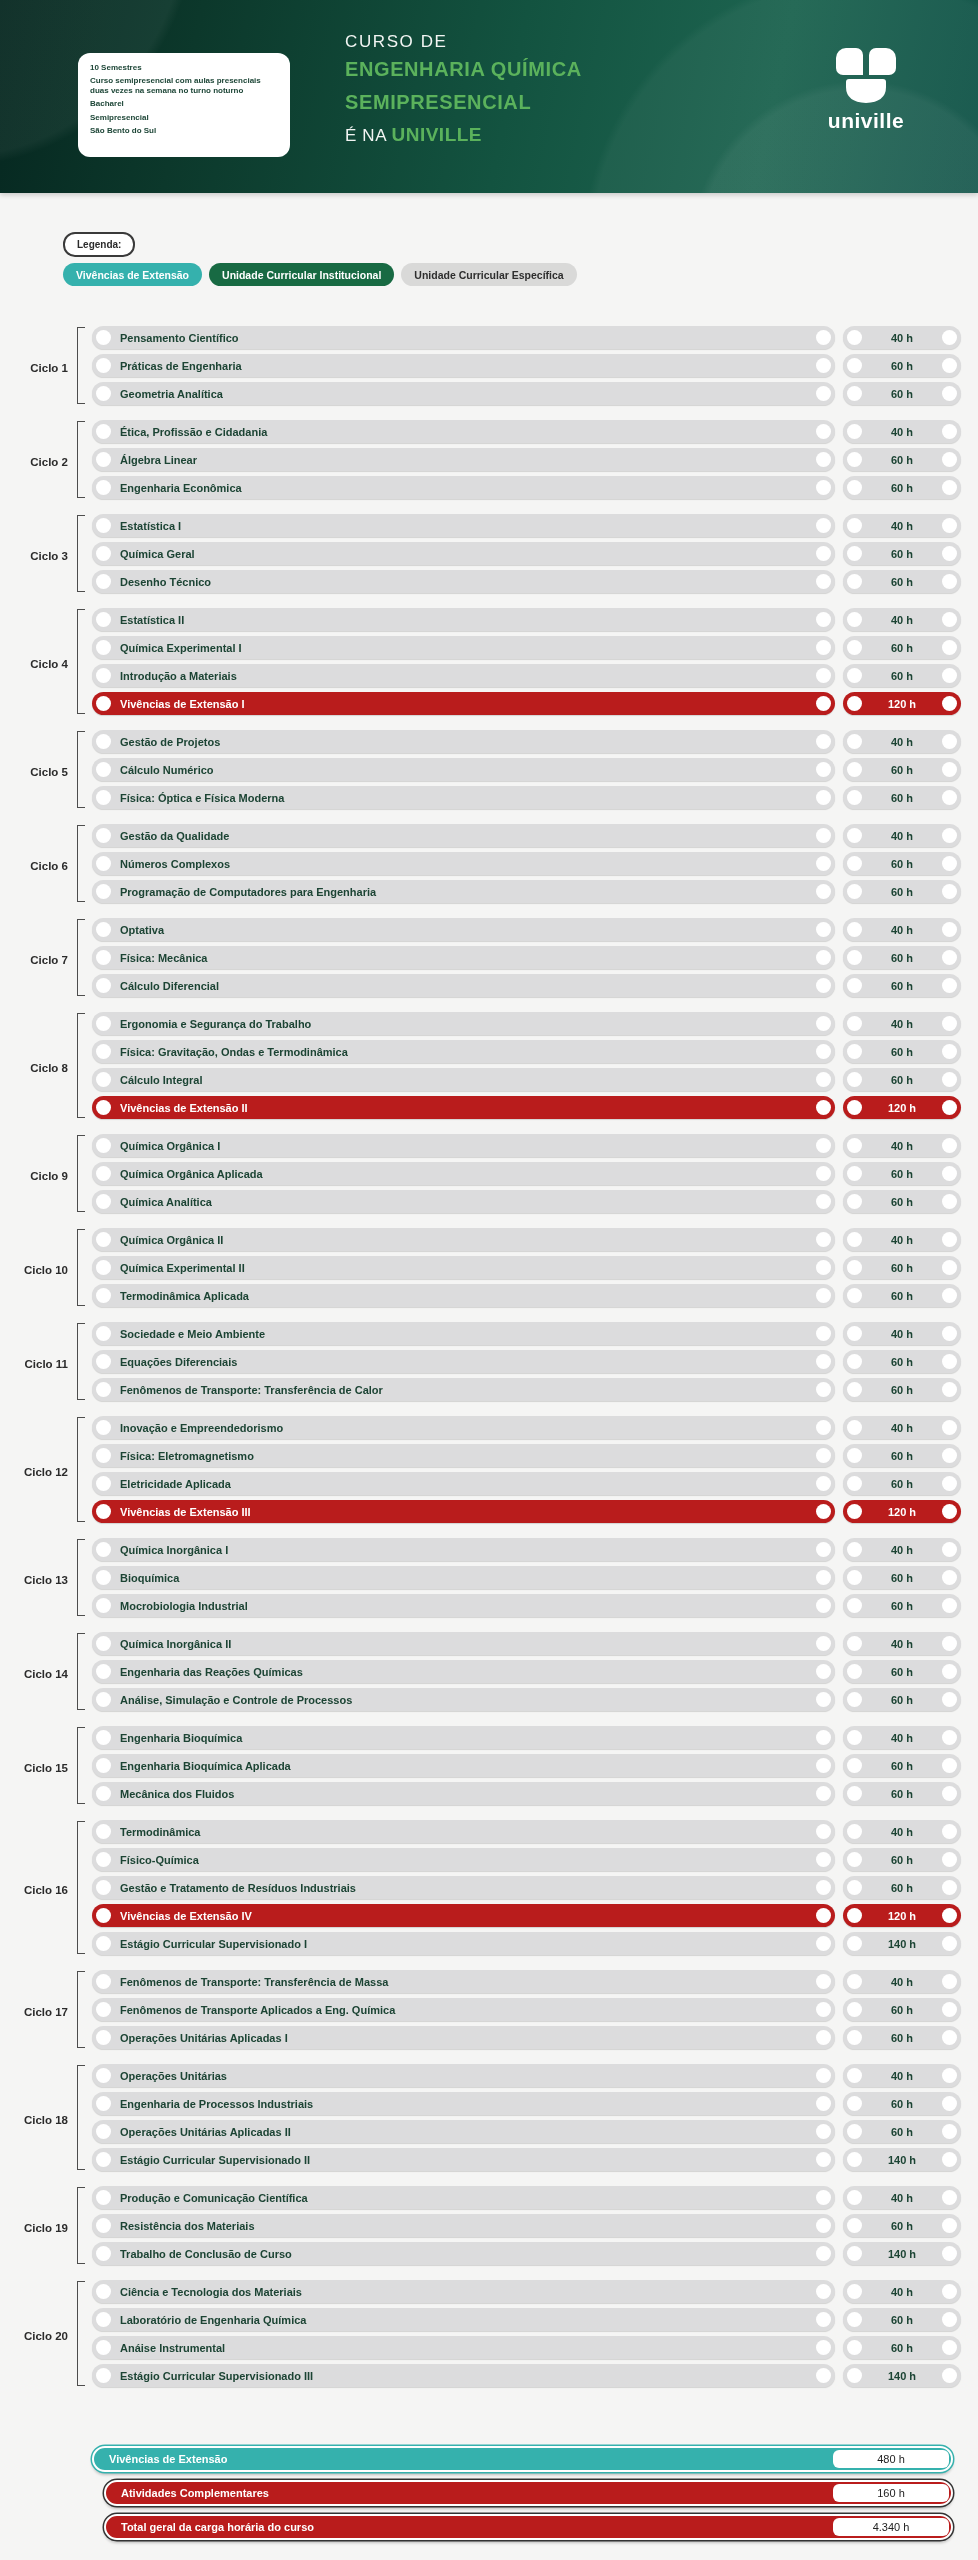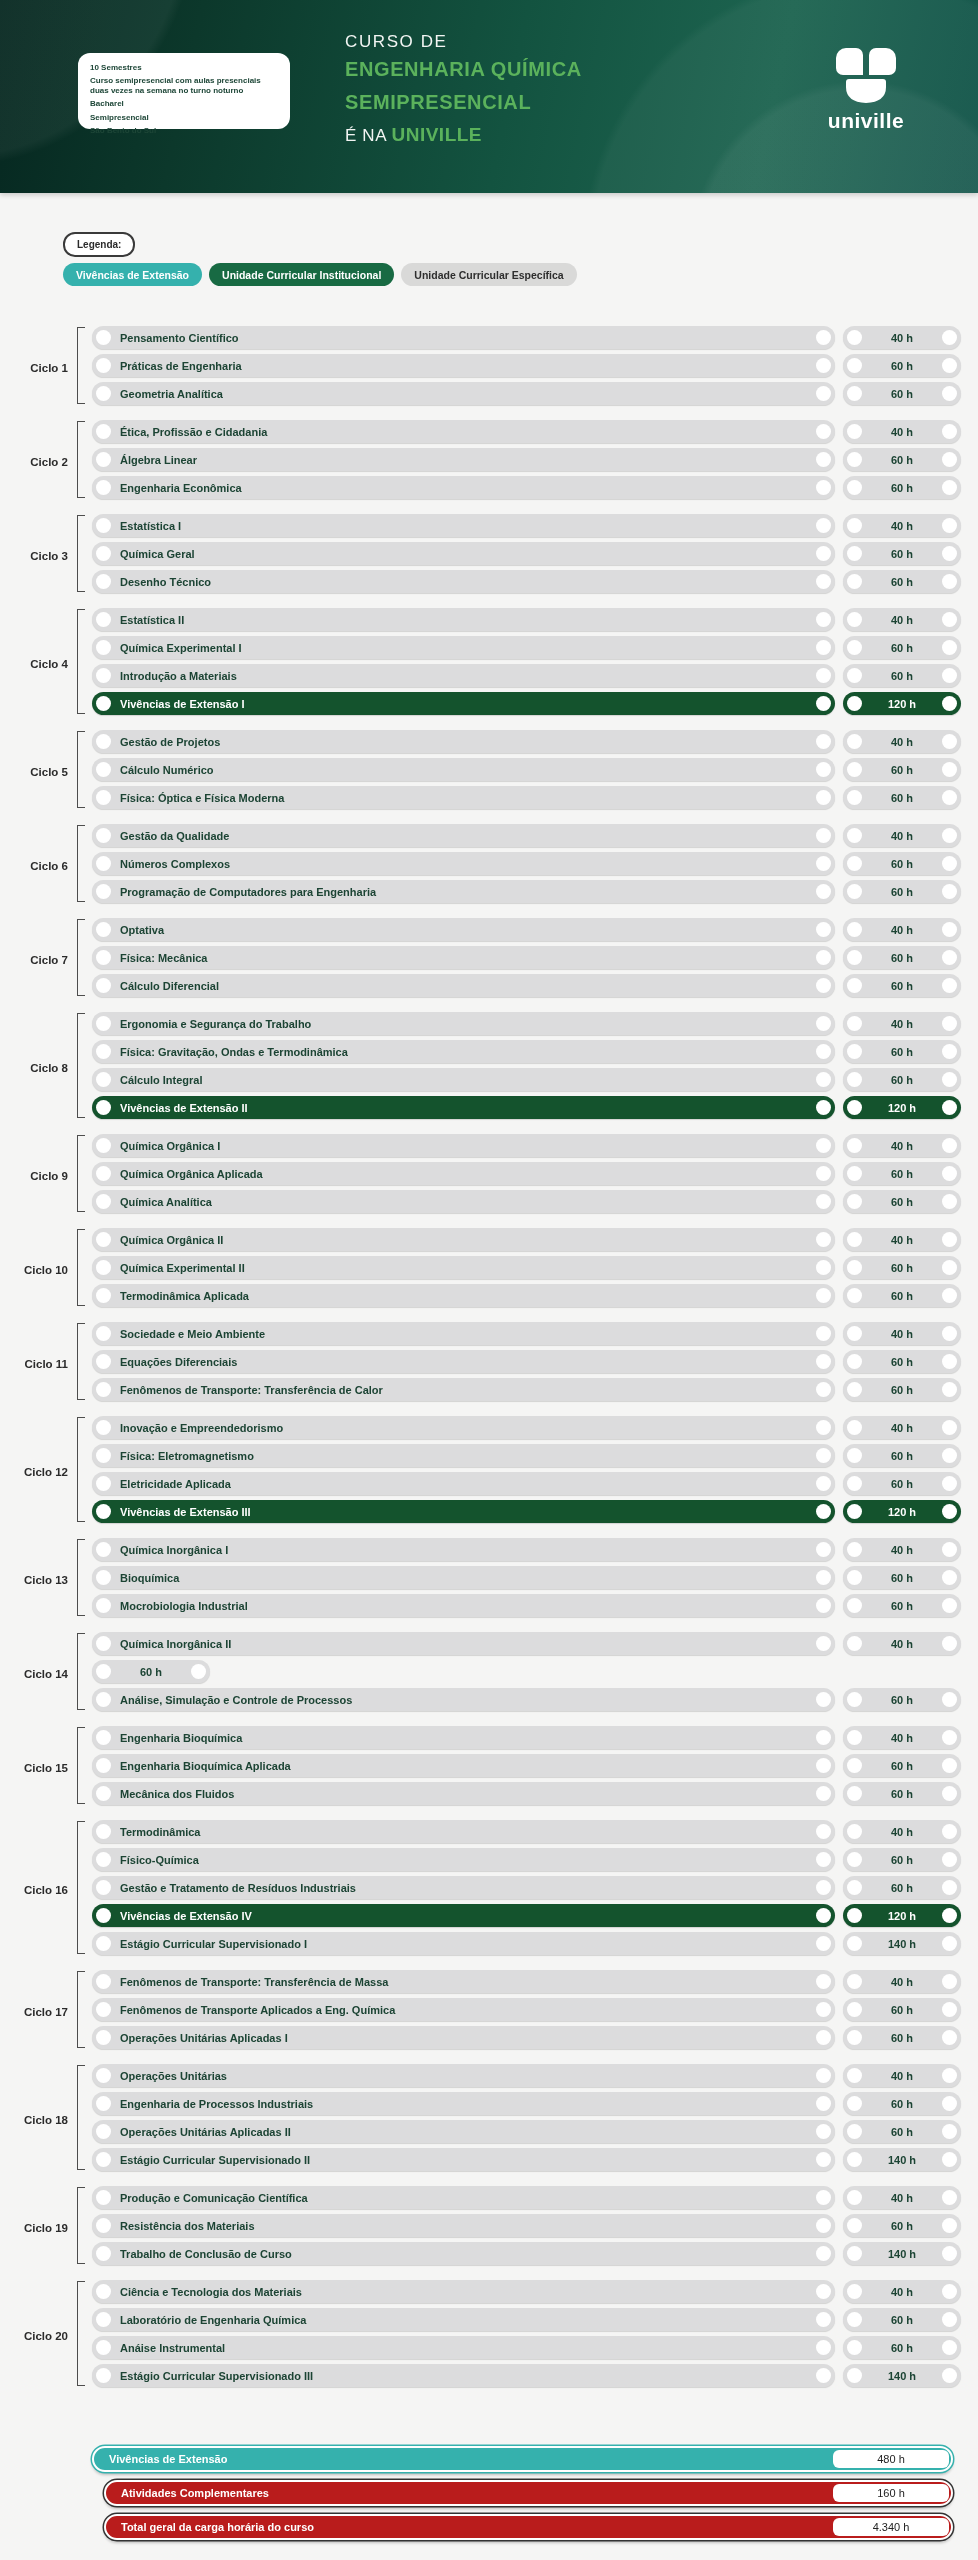--- a/index.html
+++ b/index.html
@@ -16,21 +16,21 @@
     box-shadow:0 2px 5px rgba(0,0,0,.18);
   }
   .header::before{
     content:"";position:absolute;inset:0;
     background:
       radial-gradient(circle at 88% 130%, rgba(255,255,255,.05) 0 18%, transparent 19%),
       radial-gradient(circle at 88% 130%, rgba(255,255,255,.04) 0 30%, transparent 31%),
       radial-gradient(circle at -5% -40%, rgba(255,255,255,.05) 0 22%, transparent 23%);
   }
   .info-card{
-    position:absolute;left:78px;top:53px;width:212px;height:76px;
+    position:absolute;left:78px;top:53px;width:212px;height:104px;
     background:#fff;border-radius:12px;padding:10px 12px;box-sizing:border-box;
   }
   .info-card p{
     margin:0 0 4px 0;font-size:8px;font-weight:700;color:#1d4637;line-height:1.18;
   }
   .title-block{position:absolute;left:345px;top:33px;line-height:1;}
   .title-l1{font-size:17px;color:#f2f5f3;letter-spacing:1.6px;font-weight:400;margin:0 0 9px 0;}
   .title-l2,.title-l3{font-size:20px;color:#5bb25c;font-weight:800;letter-spacing:.6px;margin:0 0 13px 0;}
   .title-l4{font-size:17px;color:#f2f5f3;font-weight:400;letter-spacing:.6px;margin:0;}
   .title-l4 .brand{font-size:19px;font-weight:800;color:#5bb25c;letter-spacing:.5px;}
@@ -69,21 +69,21 @@
   }
   .endcap{position:absolute;width:15px;height:15px;border-radius:50%;background:#fff;top:4px;}
   .endcap.left{left:4px;}
   .endcap.right{right:4px;}
   .course-name{margin-left:28px;font-size:11px;font-weight:700;color:#1c4434;white-space:nowrap;}
   .hours{
     width:118px;flex:none;background:#dcdcdd;border-radius:12px;position:relative;
     display:flex;align-items:center;justify-content:center;
     font-size:11px;font-weight:700;color:#1c4434;box-shadow:0 1px 1px rgba(0,0,0,.14);
   }
-  .course-row.teal .bar,.course-row.teal .hours{background:#14532d;}
+  .course-row.teal .bar,.course-row.teal .hours{background:#b91c1c;}
   .course-row.teal .course-name,.course-row.teal .hours{color:#fff;}
   
   .summary{margin:54px 25px 0 92px;}
   .sum-bar{
     height:26px;border-radius:14px;display:flex;align-items:center;position:relative;
     margin-bottom:8px;border:2px solid #fff;box-sizing:border-box;
   }
   .sum-bar.teal{background:#35b1ad;box-shadow:0 0 0 1.5px #35b1ad,0 3px 3px rgba(0,0,0,.22);}
   .sum-bar.dark{background:#b91c1c;box-shadow:0 0 0 1.5px #333333,0 3px 3px rgba(0,0,0,.22);margin-left:12px;}
   .sum-label{margin-left:15px;font-size:11px;font-weight:700;color:#fff;}
@@ -795,20 +795,25 @@
       <span class="endcap right"></span>
     </div>
     <div class="hours">
       <span class="endcap left"></span>
       <span>40 h</span>
       <span class="endcap right"></span>
     </div>
   </div>
 
   <div class="course-row">
+    <div class="bar">
+      <span class="endcap left"></span>
+      <span class="course-name">Engenharia das Reações Químicas</span>
+      <span class="endcap right"></span>
+    </div>
     <div class="hours">
       <span class="endcap left"></span>
       <span>60 h</span>
       <span class="endcap right"></span>
     </div>
   </div>
 
   <div class="course-row">
     <div class="bar">
       <span class="endcap left"></span>

